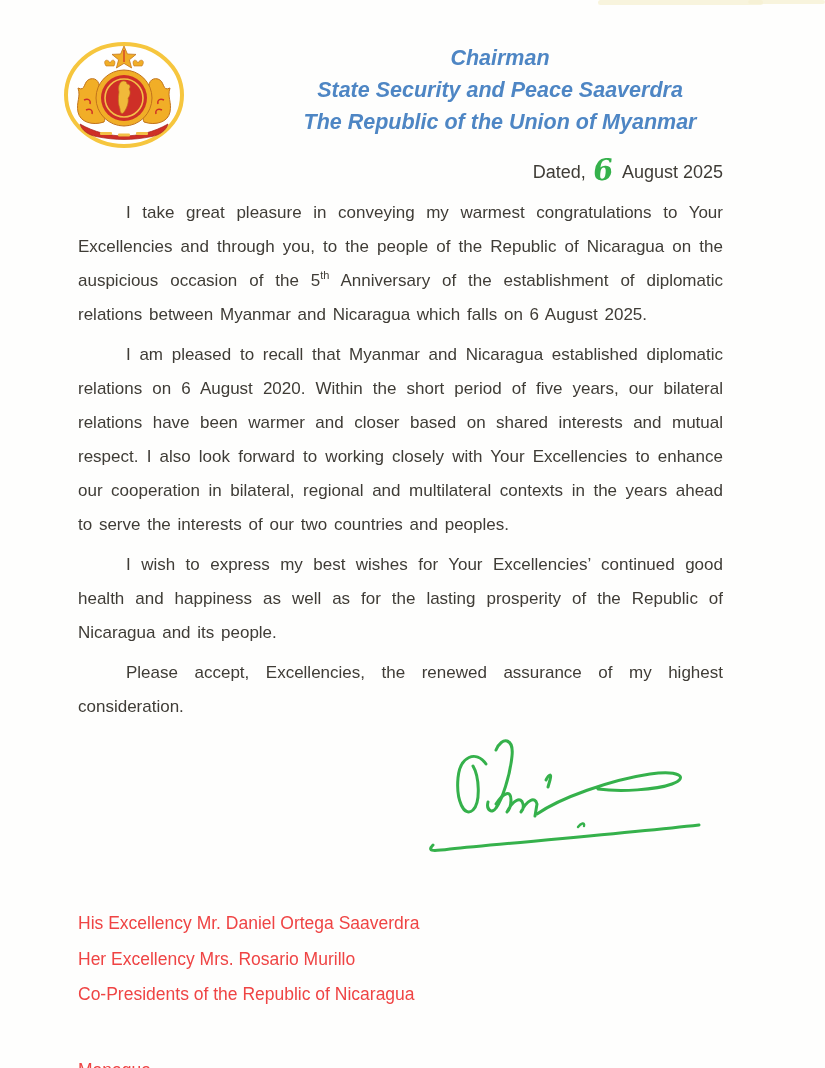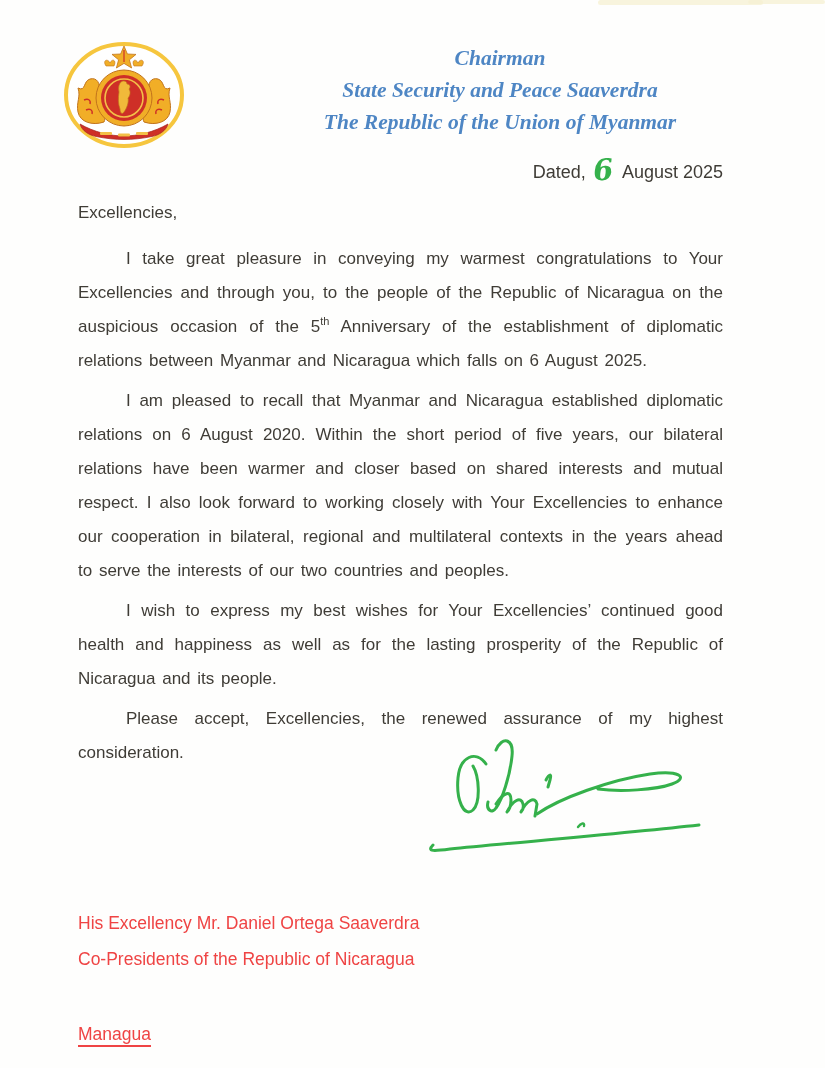--- a/index.html
+++ b/index.html
@@ -17,21 +17,21 @@
   .smudge.a{top:0;left:598px;width:165px;height:5px;}
   .smudge.b{top:0;left:748px;width:77px;height:4px;}
 
   
   .seal{position:absolute;left:62px;top:40px;width:124px;height:110px;}
 
   
   .letterhead{
     position:absolute;left:290px;top:42px;width:420px;
     text-align:center;
-    font-family:Liberation Serif, serif;
+    font-family:Liberation Sans, sans-serif;
     font-style:italic;font-weight:bold;
     font-size:21.5px;line-height:32px;
     color:#4e86c4;
   }
   .letterhead div{white-space:nowrap;}
 
   
   .dateline{
     position:absolute;top:150px;left:0;width:723px;
     text-align:right;font-size:18px;color:#3f3c36;
@@ -121,21 +121,20 @@
     <div>Chairman</div>
     <div>State Security and Peace Saaverdra</div>
     <div>The Republic of the Union of Myanmar</div>
   </div>
 
   <div class="dateline">
     <span>Dated,</span><span class="day">6</span><span>August 2025</span>
   </div>
 
   <div class="body">
-    <div class="salutation">Excellencies,</div>
     <p><span>I take great pleasure in conveying my warmest congratulations to Your Excellencies and through you, to the people of the Republic of Nicaragua on the auspicious occasion of the 5</span><sup>th</sup><span> Anniversary of the establishment of diplomatic relations between Myanmar and Nicaragua which falls on 6 August 2025.</span></p>
     <p>I am pleased to recall that Myanmar and Nicaragua established diplomatic relations on 6 August 2020. Within the short period of five years, our bilateral relations have been warmer and closer based on shared interests and mutual respect. I also look forward to working closely with Your Excellencies to enhance our cooperation in bilateral, regional and multilateral contexts in the years ahead to serve the interests of our two countries and peoples.</p>
     <p>I wish to express my best wishes for Your Excellencies’ continued good health and happiness as well as for the lasting prosperity of the Republic of Nicaragua and its people.</p>
     <p>Please accept, Excellencies, the renewed assurance of my highest consideration.</p>
   </div>
 
   <div class="sig-block">
     <svg viewBox="0 0 302 124" width="302" height="124">
       <g fill="none" stroke="#35b14b" stroke-width="3" stroke-linecap="round" stroke-linejoin="round">
 
@@ -151,17 +150,18 @@
 
         <path d="M160 97 C163 93 167 92 166 96" stroke-width="2.4"></path>
 
         <path d="M281 95 C210 103 92 113 32 119 C17 121 8 122 15 115"></path>
       </g>
     </svg>
   </div>
 
   <div class="recipients">
     <div>His Excellency Mr. Daniel Ortega Saaverdra</div>
+    <div>Her Excellency Mrs. Rosario Murillo</div>
     <div>Co-Presidents of the Republic of Nicaragua</div>
     <div class="city">Managua</div>
   </div>
 
 </div>
 
 </body></html>

